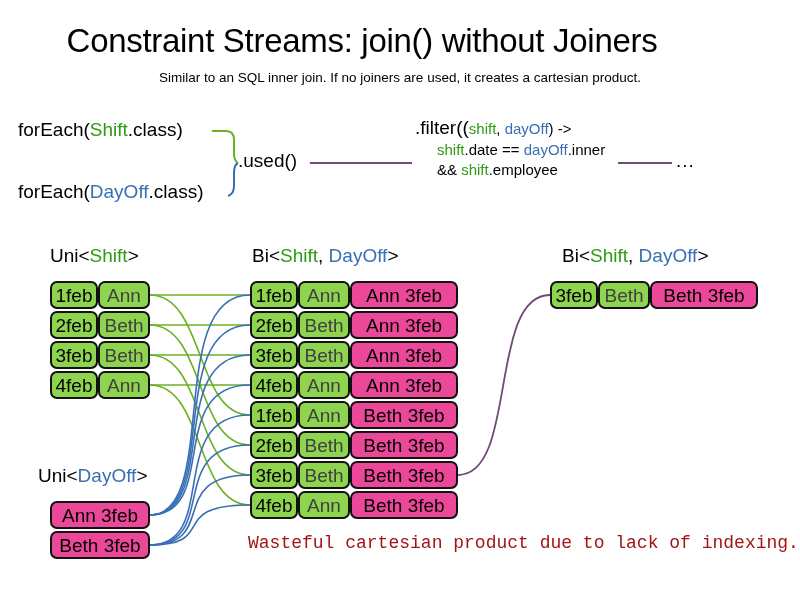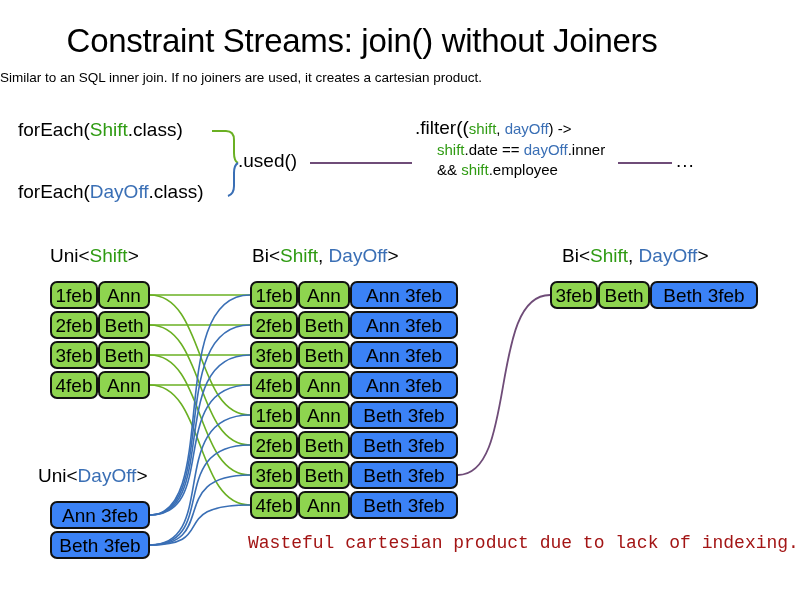--- a/index.html
+++ b/index.html
@@ -1,21 +1,21 @@
 <!DOCTYPE html>
 <html><head>
 <meta charset="utf-8">
 <style>
   html,body{margin:0;padding:0;background:#ffffff;}
   body{width:800px;height:600px;position:relative;overflow:hidden;
        font-family:"Liberation Sans","DejaVu Sans",sans-serif;color:#000;}
   .abs{position:absolute;}
   #title{left:0;top:22px;width:724px;text-align:center;font-size:33px;
          letter-spacing:-0.3px;white-space:nowrap;}
-  #subtitle{left:0;top:70px;width:800px;font-size:13.5px;}
+  #subtitle{left:0;top:70px;width:800px;text-align:center;font-size:13.5px;}
 
   .code{font-size:19px;white-space:nowrap;}
   .g{color:#2f9b12;}
   .b{color:#3a6fb5;}
 
   #forEachShift{left:18px;top:119px;}
   #forEachDayOff{left:18px;top:181px;}
   #joinLabel{left:238px;top:150px;}
   #filterBlock{left:415px;top:118px;font-size:15px;line-height:20.5px;white-space:nowrap;}
   #filterBlock .l1{padding-left:0px;}
@@ -28,22 +28,22 @@
   .streamlabel{font-size:19px;white-space:nowrap;}
   #lblUniShift{left:50px;top:245px;}
   #lblBiMid{left:252px;top:245px;}
   #lblBiRight{left:562px;top:245px;}
   #lblUniDayOff{left:38px;top:465px;}
 
   .card{position:absolute;box-sizing:border-box;border:2px solid #111;
         border-radius:7px;display:flex;align-items:center;justify-content:center;
         font-size:19px;line-height:1;height:28px;}
   .cg{background:#8ed44f;}
-  .cb{background:#3b82f6;}
-  .name{color:#000000;text-align:right;}
+  .cb{background:#ec4899;}
+  .name{color:#404040;text-align:right;}
   .dt{color:#000;}
 
   svg.wires{position:absolute;left:0;top:0;width:800px;height:600px;
             pointer-events:none;overflow:visible;}
 
   #warning{left:248px;top:531px;color:#a31515;font-size:18px;line-height:25px;font-family:Liberation Mono, monospace;}
 </style>
 </head>
 <body>
 

